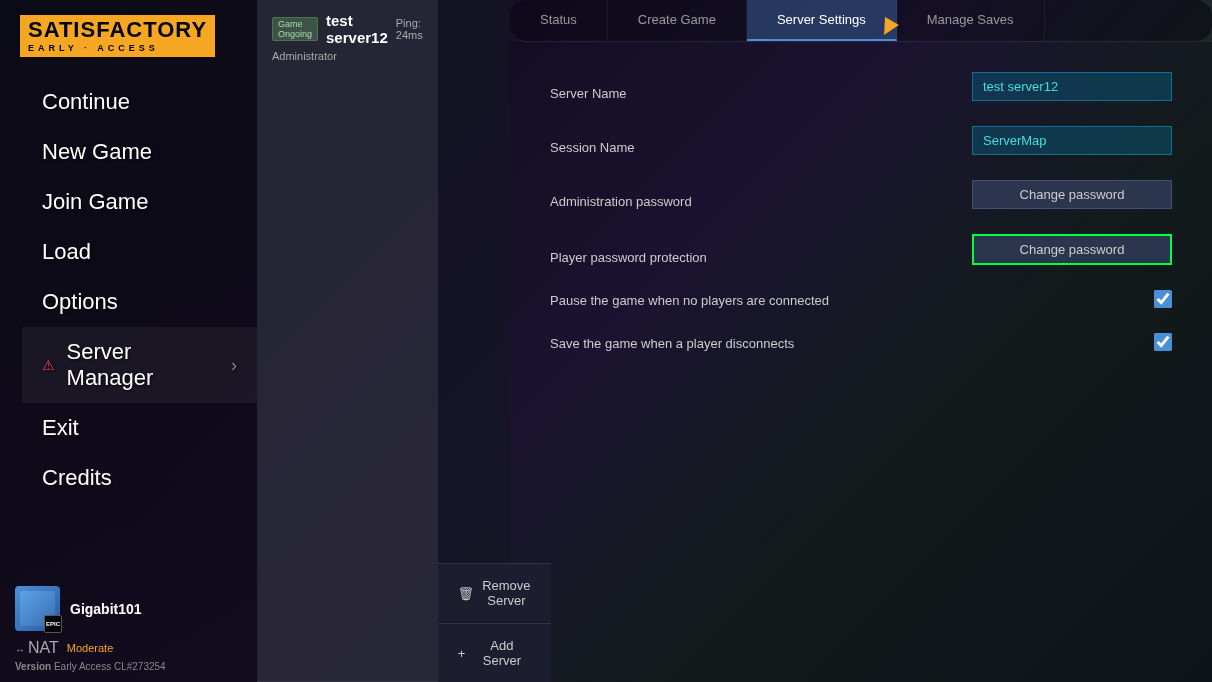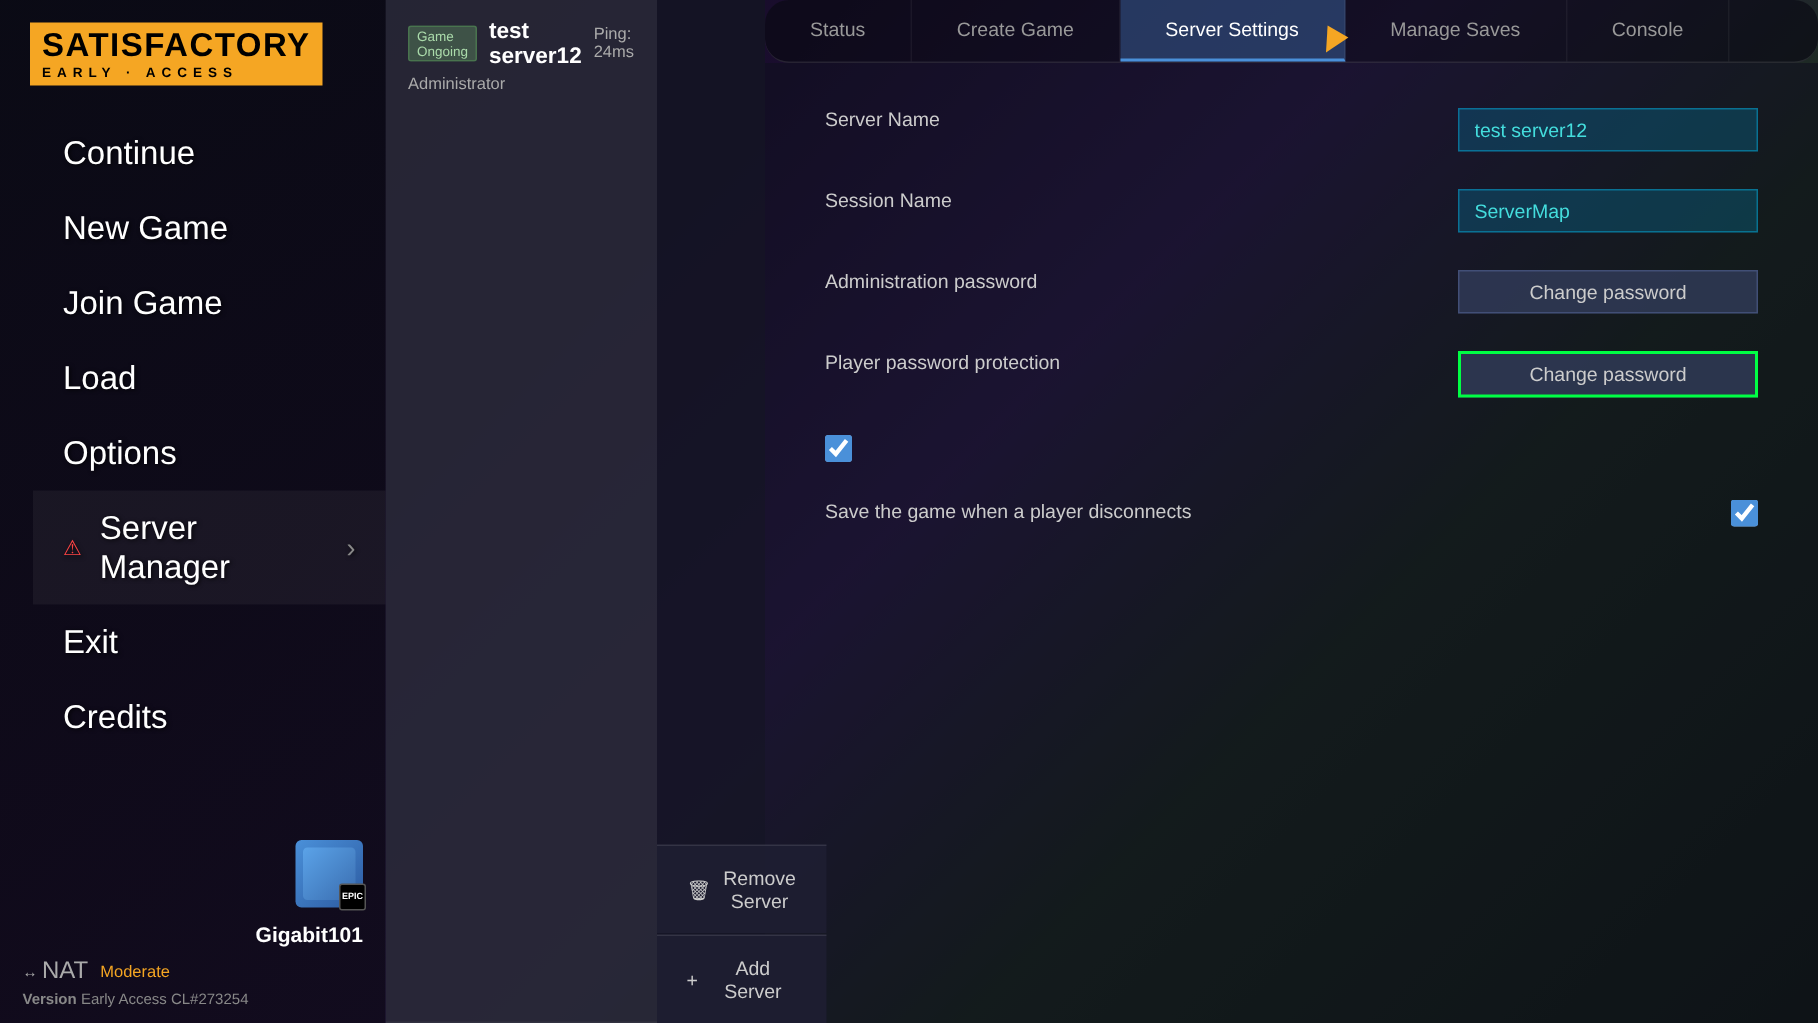--- a/index.html
+++ b/index.html
@@ -102,24 +102,23 @@
     }
 
     
     .sidebar-bottom {
       padding: 10px 15px;
       flex-shrink: 0;
     }
 
     .user-area {
       display: flex;
-      align-items: flex-end;
+      align-items: center;
       gap: 10px;
       margin-bottom: 8px;
-      flex-direction: column;
     }
 
     .avatar-container {
       position: relative;
       width: 45px;
       height: 45px;
     }
 
     .avatar-img {
       width: 45px;
@@ -326,21 +325,21 @@
     .tab-content {
       flex: 1;
       background: rgba(15,15,30,0.6);
       padding: 30px 40px;
       overflow-y: auto;
     }
 
     
     .settings-row {
       display: flex;
-      align-items: flex-start;
+      align-items: flex-end;
       margin-bottom: 25px;
     }
 
     .setting-label {
       color: #ccc;
       font-size: 13px;
       flex: 1;
     }
 
     .setting-input {
@@ -493,23 +492,20 @@
       </div>
       <div class="tab">
         <span>Create Game</span>
       </div>
       <div class="tab active">
         <span>Server Settings</span>
       </div>
       <div class="tab">
         <span>Manage Saves</span>
       </div>
-      <div class="tab">
-        <span>Console</span>
-      </div>
     </div>
 
     <div class="tab-content">
 
       <div class="settings-row">
         <span class="setting-label">Server Name</span>
         <input class="setting-input" type="text" value="test server12" style="">
       </div>
 
       <div class="settings-row">
@@ -525,20 +521,21 @@
       </div>
 
       <div class="settings-row">
         <span class="setting-label">Player password protection</span>
         <button class="setting-btn highlighted">
           <span>Change password</span>
         </button>
       </div>
 
       <div class="settings-row">
+        <span class="setting-label">Pause the game when no players are connected</span>
         <input class="setting-checkbox" type="checkbox" checked="" style="">
       </div>
 
       <div class="settings-row">
         <span class="setting-label">Save the game when a player disconnects</span>
         <input class="setting-checkbox" type="checkbox" checked="" style="">
       </div>
 
     </div>
   </div>

